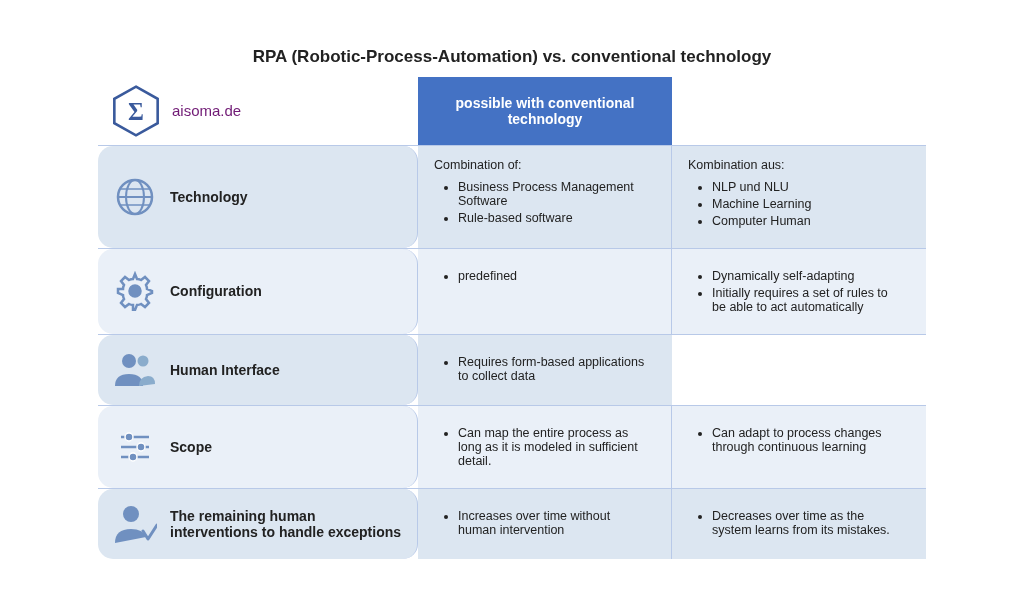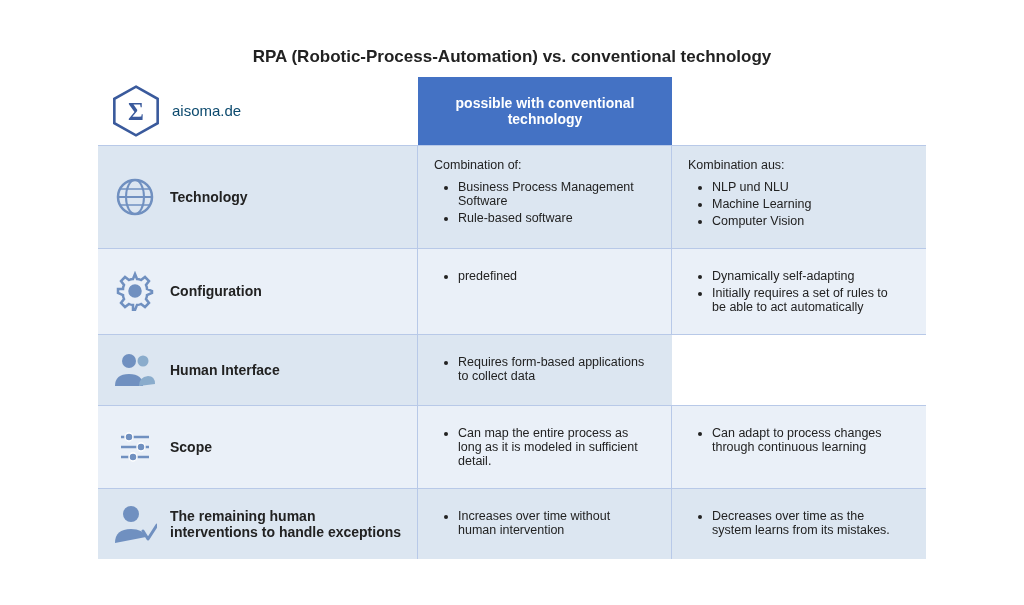--- a/index.html
+++ b/index.html
@@ -35,21 +35,21 @@
       align-items: center;
       padding: 8px 12px;
       gap: 10px;
     }
     .logo-icon {
       width: 52px;
       height: 52px;
     }
     .logo-text {
       font-size: 15px;
-      color: #0c4a6e;
+      color: #701a75;
       font-weight: normal;
     }
     .header-col {
       background: #4472c4;
       color: #fff;
       font-weight: bold;
       font-size: 14px;
       text-align: center;
       padding: 14px 16px;
       display: flex;
@@ -67,20 +67,21 @@
     }
     .data-row:nth-child(even) .row-label, .data-row:nth-child(even) .row-cell {
       background: #eaf0f8;
     }
     .row-label {
       display: flex;
       align-items: center;
       padding: 12px 14px;
       gap: 12px;
       border-right: 1px solid #b8c9e8;
+      border-radius: 15px;
     }
     .row-label-text {
       font-weight: bold;
       font-size: 14px;
       color: #222;
     }
     .row-cell {
       padding: 12px 16px;
       font-size: 12.5px;
       color: #222;
@@ -147,21 +148,21 @@
           <ul>
             <li>Business Process Management Software</li>
             <li>Rule-based software</li>
           </ul>
         </div>
         <div class="row-cell">
           <span class="label-text">Kombination aus:</span>
           <ul>
             <li>NLP und NLU</li>
             <li>Machine Learning</li>
-            <li>Computer Vision</li>
+            <li>Computer Human</li>
           </ul>
         </div>
       </div>
       <div class="data-row">
         <div class="row-label">
           <div class="icon-wrap">
             <svg viewBox="0 0 40 40" width="40" height="40">
         <g fill="#7090c0">
           <circle cx="20" cy="20" r="6" fill="#7090c0"></circle>
           <path d="M20 3 L22 8 Q24 8 26 9 L30 6 L34 10 L31 14 Q32 16 32 18 L37 20 L37 22 L32 24 Q32 26 31 28 L34 32 L30 36 L26 33 Q24 34 22 34 L20 39 L18 39 L18 34 Q16 34 14 33 L10 36 L6 32 L9 28 Q8 26 8 24 L3 22 L3 18 L8 18 Q8 16 9 14 L6 10 L10 6 L14 9 Q16 8 18 8 Z" fill="none" stroke="#7090c0" stroke-width="2.5"></path>

